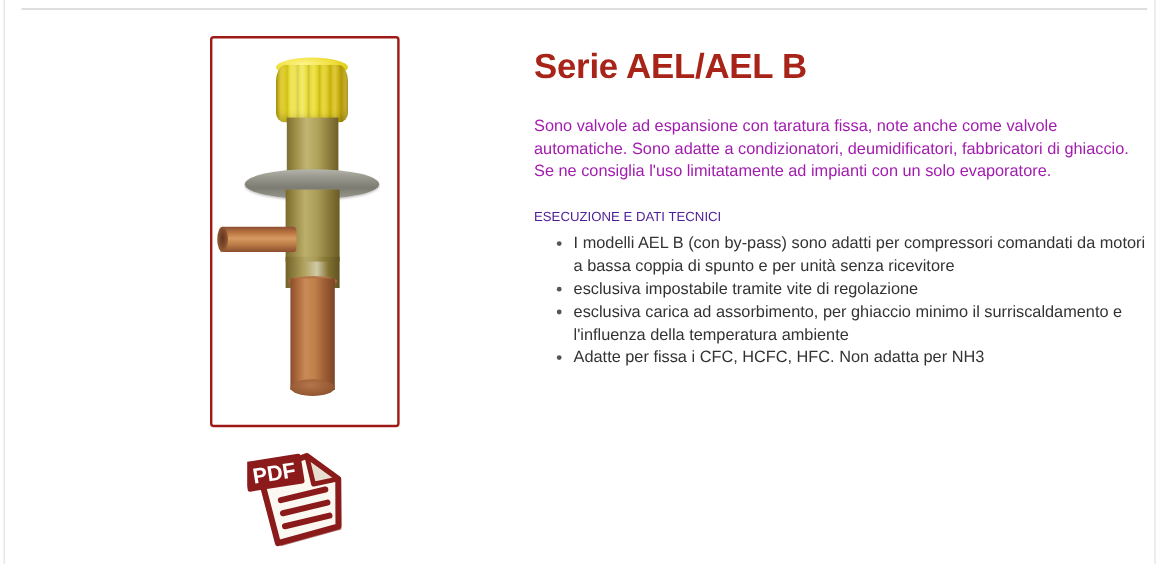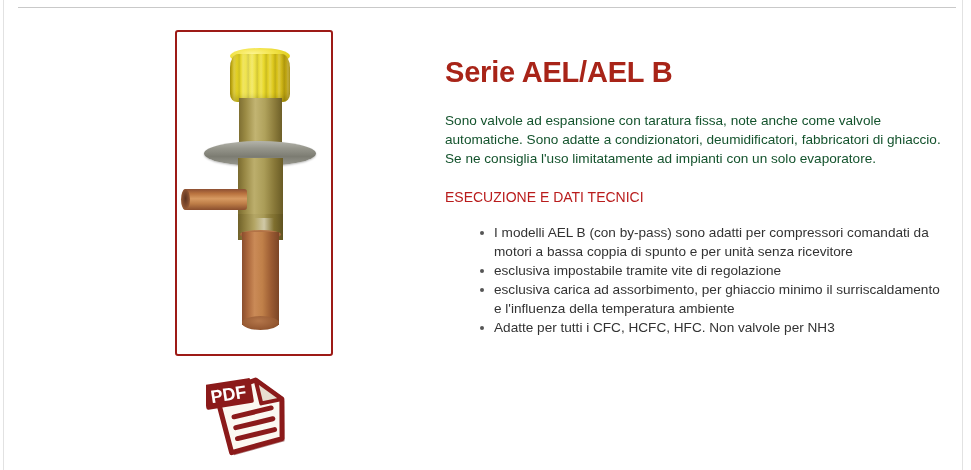--- a/index.html
+++ b/index.html
@@ -198,41 +198,41 @@
   .pdf-icon-svg { display: block; }
 
   
   #right-col {
     position: absolute;
     left: 441px;
     top: 40px;
     width: 512px;
   }
   #product-title {
-    margin: 16px 0 22px 0;
+    margin: 0 0 22px 0;
     font-size: 29px;
     font-weight: bold;
     line-height: 1.15;
     color: #a82418;
     letter-spacing: -0.2px;
   }
   #intro-paragraph {
     margin: 0 0 20px 0;
     font-size: 13.6px;
     line-height: 19px;
-    color: #14532d;
+    color: #a21caf;
   }
   #specs-heading {
     margin: 0 0 2px 0;
-    font-size: 14px;
+    font-size: 11px;
     line-height: 19px;
-    color: #b91c1c;
+    color: #4c1d95;
   }
   #specs-list {
-    margin: 16px;
+    margin: 0;
     padding-left: 33px;
     list-style: none;
   }
   #specs-list li {
     position: relative;
     font-size: 13.6px;
     line-height: 19px;
     color: #333333;
     margin: 0;
   }
@@ -299,18 +299,18 @@
     <h1 id="product-title">Serie AEL/AEL B</h1>
 
     <p id="intro-paragraph">Sono valvole ad espansione con taratura fissa, note anche come valvole automatiche. Sono adatte a condizionatori, deumidificatori, fabbricatori di ghiaccio. Se ne consiglia l'uso limitatamente ad impianti con un solo evaporatore.</p>
 
     <div id="specs-heading">ESECUZIONE E DATI TECNICI</div>
 
     <ul id="specs-list">
       <li>I modelli AEL B (con by-pass) sono adatti per compressori comandati da motori a bassa coppia di spunto e per unità senza ricevitore</li>
       <li>esclusiva impostabile tramite vite di regolazione</li>
       <li>esclusiva carica ad assorbimento, per ghiaccio minimo il surriscaldamento e l'influenza della temperatura ambiente</li>
-      <li>Adatte per tutti i CFC, HCFC, HFC. Non valvole per NH3</li>
+      <li>Adatte per fissa i CFC, HCFC, HFC. Non adatta per NH3</li>
     </ul>
 
   </div>
 
 </div>
 
 </body></html>

